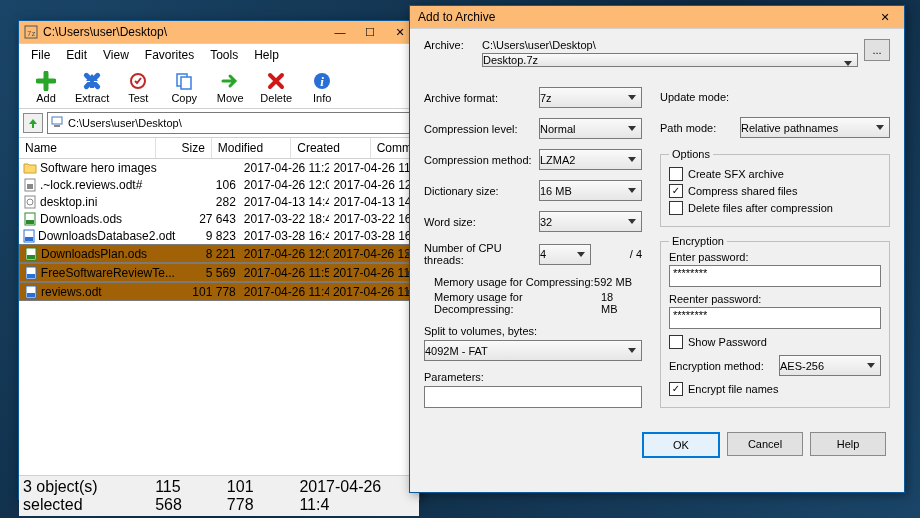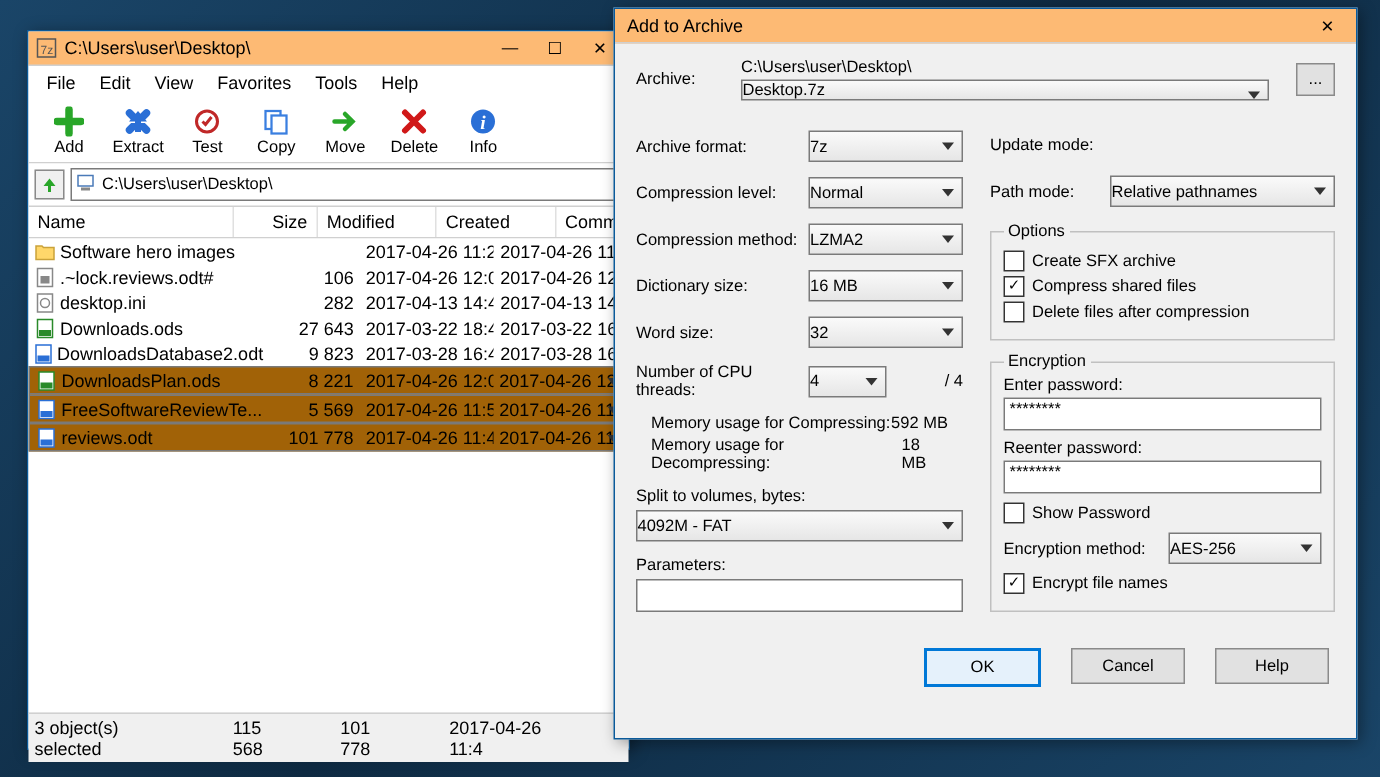--- a/index.html
+++ b/index.html
@@ -23,40 +23,40 @@
 #main .listhdr div{padding:3px 6px;border-right:1px solid #e0e0e0}
 #main .list{background:#fff;height:316px;overflow:auto}
 #main .row{display:flex;align-items:center;height:17px;font-size:12px}
 #main .row.sel{background:#a16207}
 #main .row .c{padding:0 4px;white-space:nowrap;overflow:hidden}
 #main .col-name{width:160px;display:flex;align-items:center;gap:3px}
 #main .col-size{width:56px;text-align:right}
 #main .col-mod{width:86px}
 #main .col-cre{width:86px}
 #main .fi{width:14px;height:14px;display:inline-flex;align-items:center;justify-content:center}
-#main .status{display:flex;border-top:1px solid #d0d0d0;padding:2px 4px;font-size:12px;background:#f0f0f0}
+#main .status{display:flex;border-top:1px solid #d0d0d0;padding:2px 4px;font-size:16px;background:#f0f0f0}
 #main .status div{margin-right:30px}
 
 #dlg{left:409px;top:5px;width:494px;height:486px;background:#f0f0f0}
 #dlg .content{padding:8px 14px;display:flex;gap:18px}
 #dlg .lcol{width:218px}
 #dlg .rcol{flex:1}
 .fr{display:flex;align-items:center;margin-bottom:10px;min-height:20px}
 .fr label{width:115px;flex-shrink:0}
 .sel{flex:1;border:1px solid #7a7a7a;background:linear-gradient(#fafafa,#e6e6e6);height:19px;display:flex;align-items:center;padding:0 0;position:relative}
 .sel:after{content:"";position:absolute;right:5px;top:7px;border-left:4px solid transparent;border-right:4px solid transparent;border-top:5px solid #333}
 .txt{flex:1;border:1px solid #7a7a7a;background:#fff;height:18px;padding:1px 3px}
 fieldset{border:1px solid #c0c0c0;margin:0 0 8px 0;padding:4px 8px 8px 8px}
 fieldset legend{padding:0 3px}
 .chk{display:flex;align-items:center;gap:5px;margin:3px 0}
 .chk .box{width:12px;height:12px;border:1px solid #333;background:#fff;display:flex;align-items:center;justify-content:center;font-size:10px;line-height:1}
-.btns{display:flex;justify-content:flex-end;gap:20px;padding:8px 18px}
+.btns{display:flex;justify-content:flex-end;gap:7px;padding:8px 18px}
 .btn{min-width:74px;height:22px;border:1px solid #8a8a8a;background:#e1e1e1;display:flex;align-items:center;justify-content:center}
 .btn.primary{border:2px solid #0078d7;background:#e5f1fb}
-.archrow{display:flex;align-items:center;margin:4px 0 12px 0;gap:18px}
+.archrow{display:flex;align-items:flex-start;margin:4px 0 12px 0;gap:6px}
 .archrow .l{width:52px}
 .archrow .col2{flex:1;display:flex;flex-direction:column;gap:2px}
 .archrow .path{font-size:11px}
 .brws{width:24px;height:20px;border:1px solid #8a8a8a;background:#e1e1e1;display:flex;align-items:center;justify-content:center}
 .mem{display:flex;justify-content:space-between;margin:3px 10px}
 .tn{font-size:11px}
 </style>
 </head>
 <body>
 

